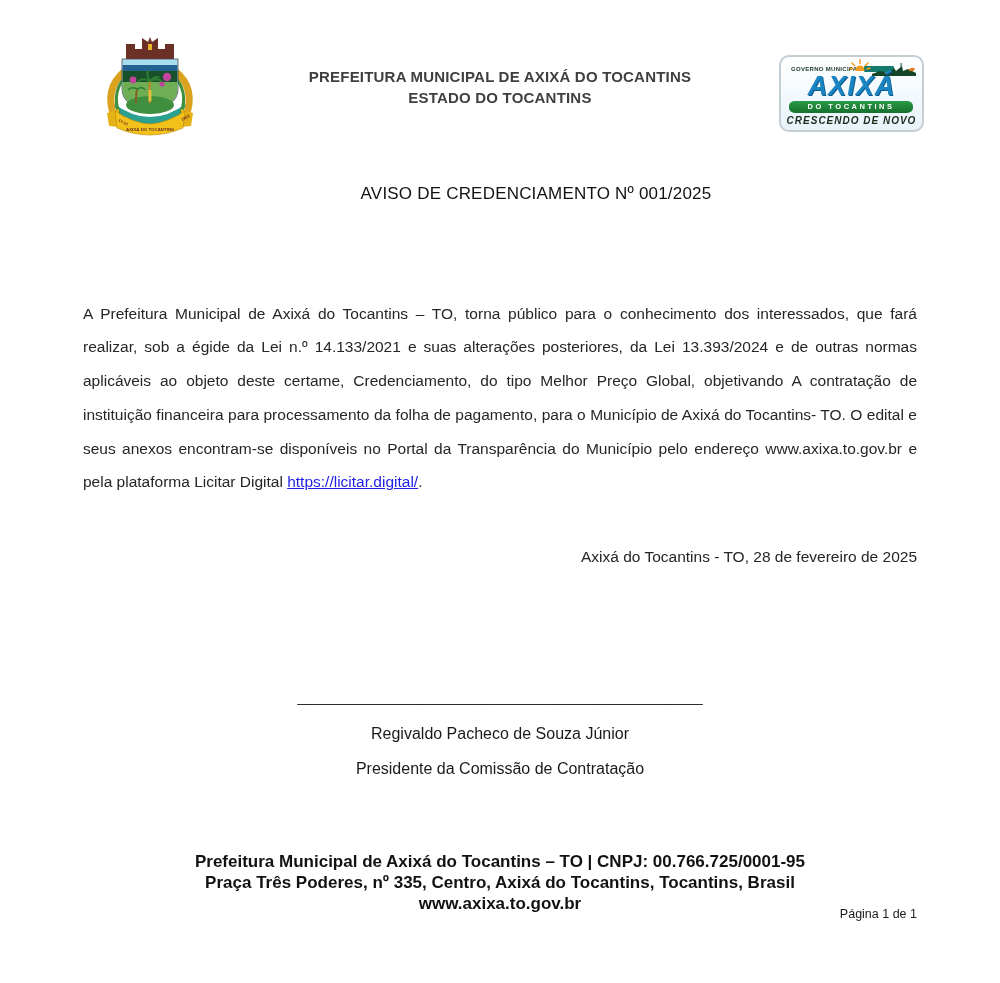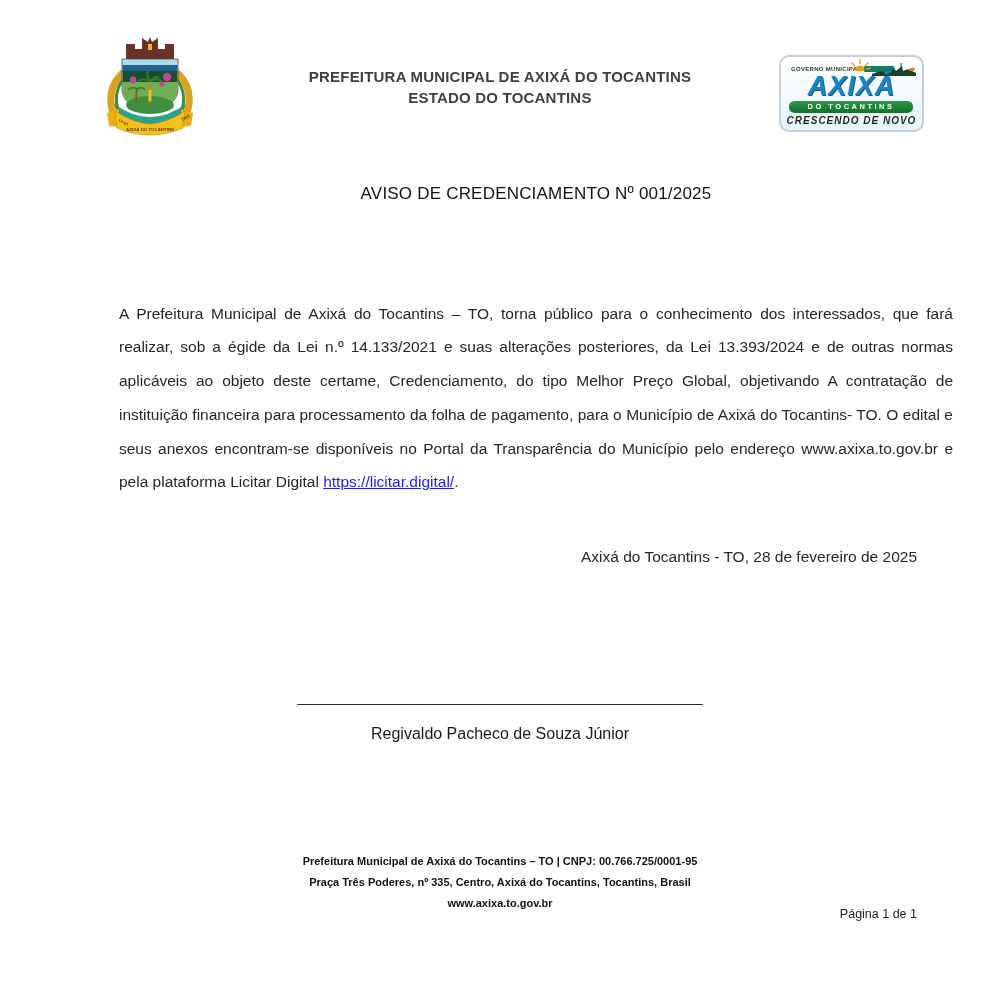--- a/index.html
+++ b/index.html
@@ -41,35 +41,35 @@
     font-size:10px;font-weight:bold;font-style:italic;color:#1d2b1d;letter-spacing:1px;
   }
 
   
   .doc-title{
     position:absolute;top:184px;left:0;width:100%;text-align:center;
     font-size:17px;font-weight:normal;color:#121212;letter-spacing:.2px;padding-left:36px;
   }
   .body-par{
     position:absolute;top:281px;left:83px;width:834px;
-    font-size:15.5px;line-height:33.8px;text-align:justify;color:#262626;margin-left:36px;
+    font-size:15.5px;line-height:33.8px;text-align:justify;color:#262626;
   }
   .body-par a{color:#1e1ee6;text-decoration:underline;}
   .dateline{
     position:absolute;top:548px;left:417px;width:500px;text-align:right;
     font-size:15.5px;color:#262626;
   }
   .sig-line{position:absolute;top:688px;left:0;width:100%;text-align:center;font-size:15.5px;color:#1a1a1a;letter-spacing:0;}
   .sig-name{position:absolute;top:725px;left:0;width:100%;text-align:center;font-size:16px;color:#1a1a1a;}
   .sig-role{position:absolute;top:760px;left:0;width:100%;text-align:center;font-size:16px;color:#1a1a1a;}
 
   
   .footer{
     position:absolute;top:851px;left:0;width:100%;text-align:center;
-    font-size:11px;font-weight:bold;line-height:21px;color:#121212;
+    font-size:17px;font-weight:bold;line-height:21px;color:#121212;
   }
   .page-num{
     position:absolute;top:907px;left:617px;width:300px;text-align:right;
     font-size:12.5px;color:#1a1a1a;
   }
 </style>
 </head>
 <body>
 
 <div class="page">
@@ -147,20 +147,21 @@
   </div>
 
   <div class="doc-title">AVISO DE CREDENCIAMENTO Nº 001/2025</div>
 
   <p class="body-par"><span> A Prefeitura Municipal de Axixá do Tocantins – TO, torna público para o conhecimento dos interessados, que fará realizar, sob a égide da Lei n.º 14.133/2021 e suas alterações posteriores, da Lei 13.393/2024 e de outras normas aplicáveis ao objeto deste certame,  Credenciamento, do tipo Melhor Preço Global, objetivando A contratação de instituição financeira para processamento da folha de pagamento, para o Município de Axixá do Tocantins- TO. O edital e seus anexos encontram-se disponíveis no Portal da Transparência do Município pelo endereço www.axixa.to.gov.br e pela plataforma Licitar Digital </span><a href="#">https://licitar.digital/</a><span>.</span></p>
 
   <div class="dateline">Axixá do Tocantins - TO, 28 de fevereiro de 2025</div>
 
   <div class="sig-line">_______________________________________________</div>
   <div class="sig-name">Regivaldo Pacheco de Souza Júnior</div>
+  <div class="sig-role">Presidente da Comissão de Contratação</div>
 
   <div class="footer">
     <div>Prefeitura Municipal de Axixá do Tocantins – TO | CNPJ: 00.766.725/0001-95</div>
     <div>Praça Três Poderes, nº 335, Centro, Axixá do Tocantins, Tocantins, Brasil</div>
     <div>www.axixa.to.gov.br</div>
   </div>
   <div class="page-num">Página 1 de 1</div>
 
 </div>
 

